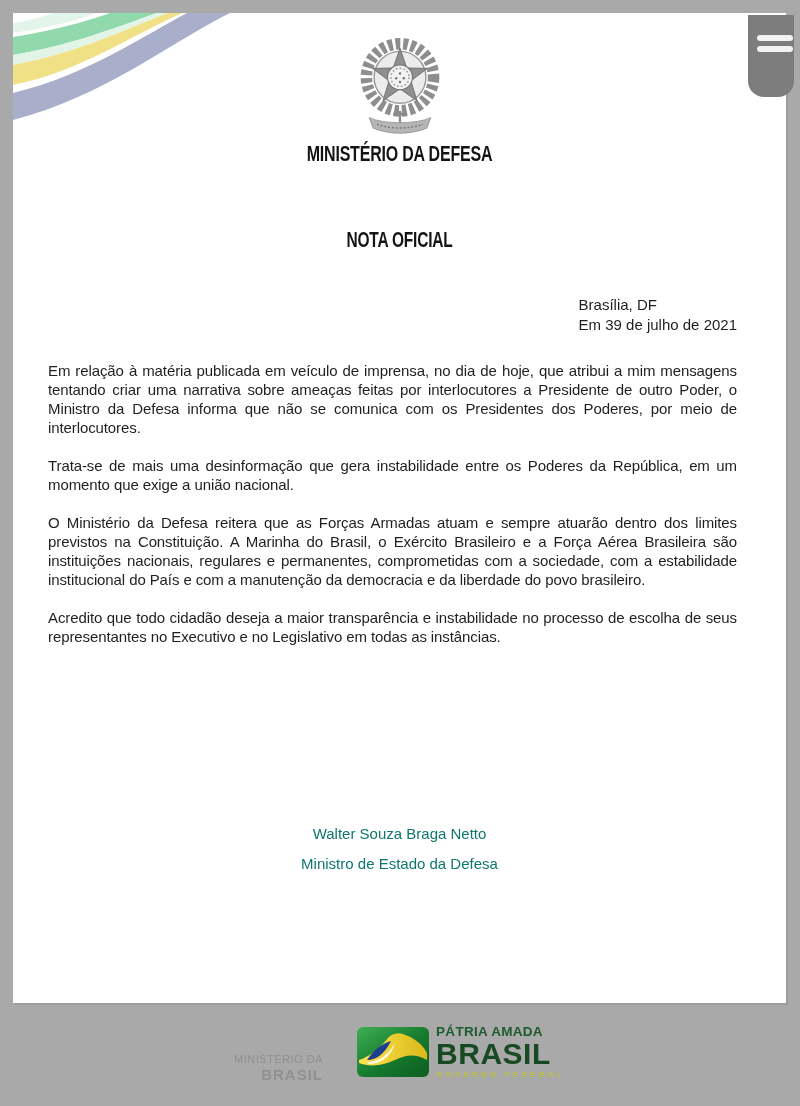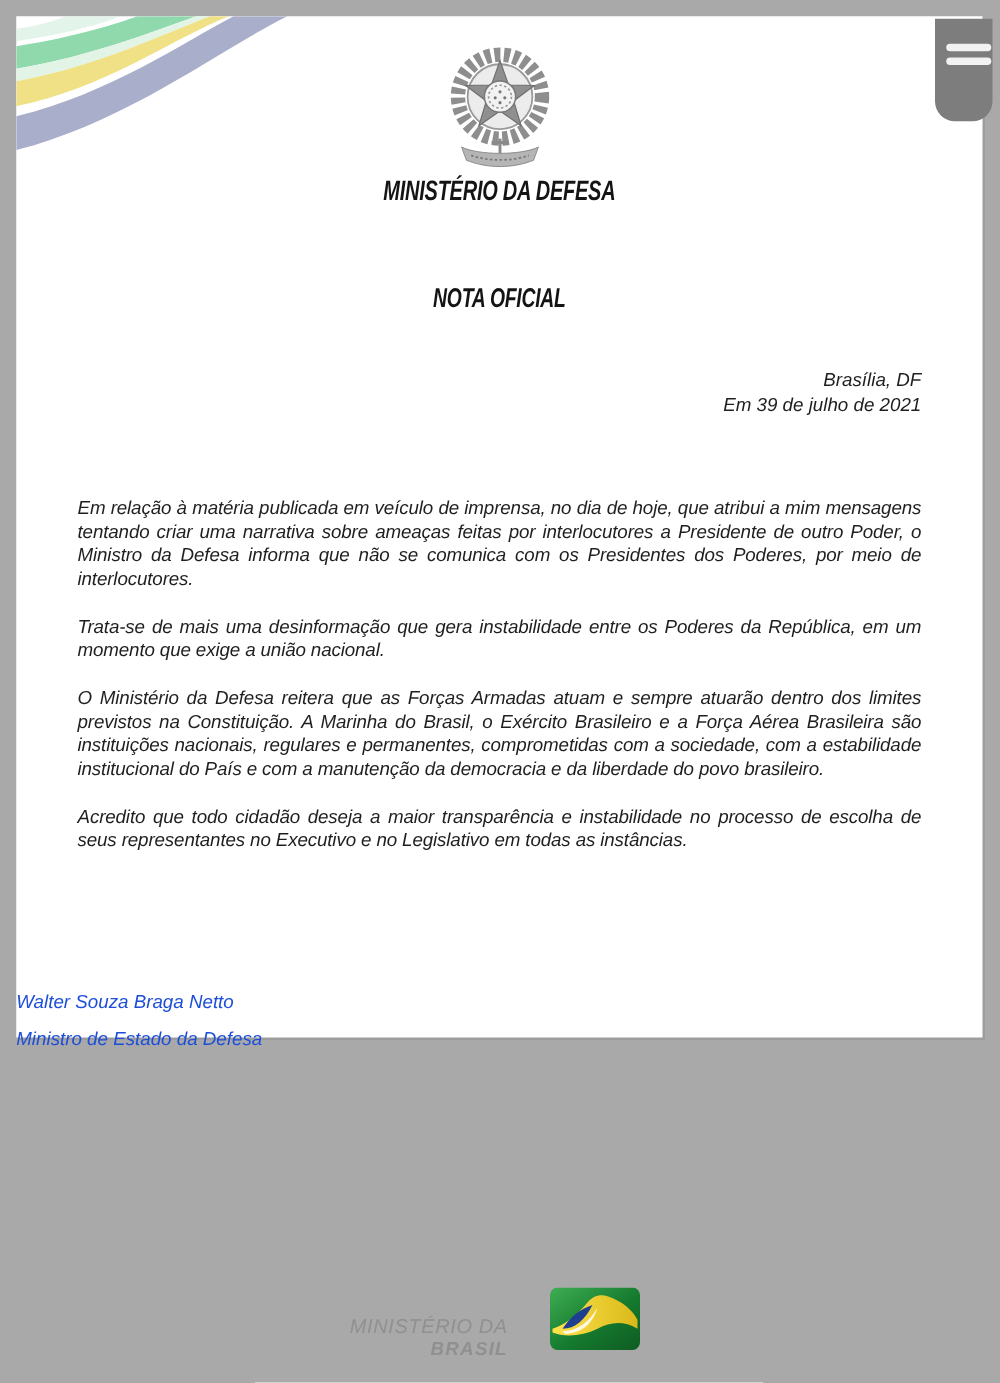--- a/index.html
+++ b/index.html
@@ -6,24 +6,23 @@
   body{
     width:800px;height:1106px;
     background:#a9a9a9;
     font-family:"Liberation Sans","DejaVu Sans",sans-serif;
     position:relative;overflow:hidden;
   }
   #screen{position:absolute;inset:0;}
 
   
   .paper{
-    position:absolute;left:13px;top:13px;width:773px;height:817px;
+    position:absolute;left:13px;top:13px;width:773px;height:990px;
     background:#ffffff;
     box-shadow:2px 2px 0 rgba(0,0,0,.07);
-    font-style:italic;
   }
 
   
   .ribbon{position:absolute;left:0;top:0;width:240px;height:125px;pointer-events:none;}
 
   
   .menu-tab{
     position:absolute;left:735px;top:2px;width:46px;height:82px;
     background:#7d7d7d;border-radius:0 0 16px 16px;cursor:pointer;
   }
@@ -40,45 +39,45 @@
     position:absolute;top:132px;left:0;width:100%;text-align:center;
     font-size:16px;font-weight:bold;color:#141414;letter-spacing:-0.2px;
     transform:scaleY(1.4);
   }
   .note-title{
     position:absolute;top:218px;left:0;width:100%;text-align:center;
     font-size:15.5px;font-weight:bold;color:#141414;letter-spacing:-0.2px;
     transform:scaleY(1.4);
   }
   .date-block{
-    position:absolute;top:282px;right:49px;text-align:right;
+    position:absolute;top:282px;right:49px;text-align:left;
     font-size:15px;line-height:20px;color:#1f1f1f;
   }
   .body-text{
-    position:absolute;left:49px;right:49px;top:348px;
+    position:absolute;left:35px;right:49px;top:348px;
     font-size:15px;line-height:19px;color:#1f1f1f;
-    text-align:justify;letter-spacing:-0.1px;margin-top:36px;
+    text-align:justify;letter-spacing:-0.1px;
   }
   .body-text p{margin:0 0 19px 0;}
 
   .signature{
-    position:absolute;top:780px;left:0;width:100%;
-    font-size:15px;color:#1d4ed8;
+    position:absolute;top:812px;left:0;width:100%;text-align:center;
+    font-size:15px;color:#0f766e;
   }
   .signature .sig-role{margin-top:13px;}
 
   
   .footer{
     position:absolute;top:1008px;left:0;right:0;
     display:flex;justify-content:center;align-items:center;
   }
   .footer-ministry{
     text-align:right;color:#909090;margin-right:34px;line-height:1.15;
   }
-  .footer-ministry .fm1{font-size:16px;letter-spacing:.5px;margin-top:32px;}
+  .footer-ministry .fm1{font-size:11px;letter-spacing:.5px;margin-top:32px;}
   .footer-ministry .fm2{font-size:15px;font-weight:bold;letter-spacing:1px;}
   .flag-logo{width:72px;height:50px;margin-right:7px;display:block;}
   .brand{line-height:1;}
   .brand .tagline{font-size:13.5px;font-weight:bold;color:#1c5b2d;letter-spacing:.3px;}
   .brand .name{font-size:30px;font-weight:bold;color:#174a23;letter-spacing:.5px;margin-top:1px;}
   .brand .subtitle{font-size:8px;font-weight:bold;color:#b9c143;letter-spacing:3.2px;margin-top:2px;}
 </style>
 </head>
 <body>
 
@@ -152,16 +151,21 @@
             <stop offset="0" stop-color="#ffe34d"></stop>
             <stop offset="1" stop-color="#d9b91a"></stop>
           </linearGradient>
         </defs>
         <rect x="0" y="0" width="72" height="50" rx="6" fill="url(#gflag)"></rect>
         <path d="M2,33 C12,30 22,22 30,12 C34,7 40,5 46,7 C58,11 66,18 70,26 L70,33 C58,26 48,28 38,33 C26,39 12,40 2,36 Z" fill="url(#gyellow)"></path>
         <path d="M10,35 C22,35 32,27 38,16 C34,30 24,37 12,37 Z" fill="#ffffff" opacity="0.85"></path>
         <path d="M10,33 C16,24 24,17 34,14 C28,26 20,33 10,33 Z" fill="#1e3e8f"></path>
       </svg>
 
+      <div class="brand">
+        <div class="tagline">PÁTRIA AMADA</div>
+        <div class="name">BRASIL</div>
+        <div class="subtitle">GOVERNO FEDERAL</div>
+      </div>
     </div>
 
   </div>
 </div>
 
 </body></html>

